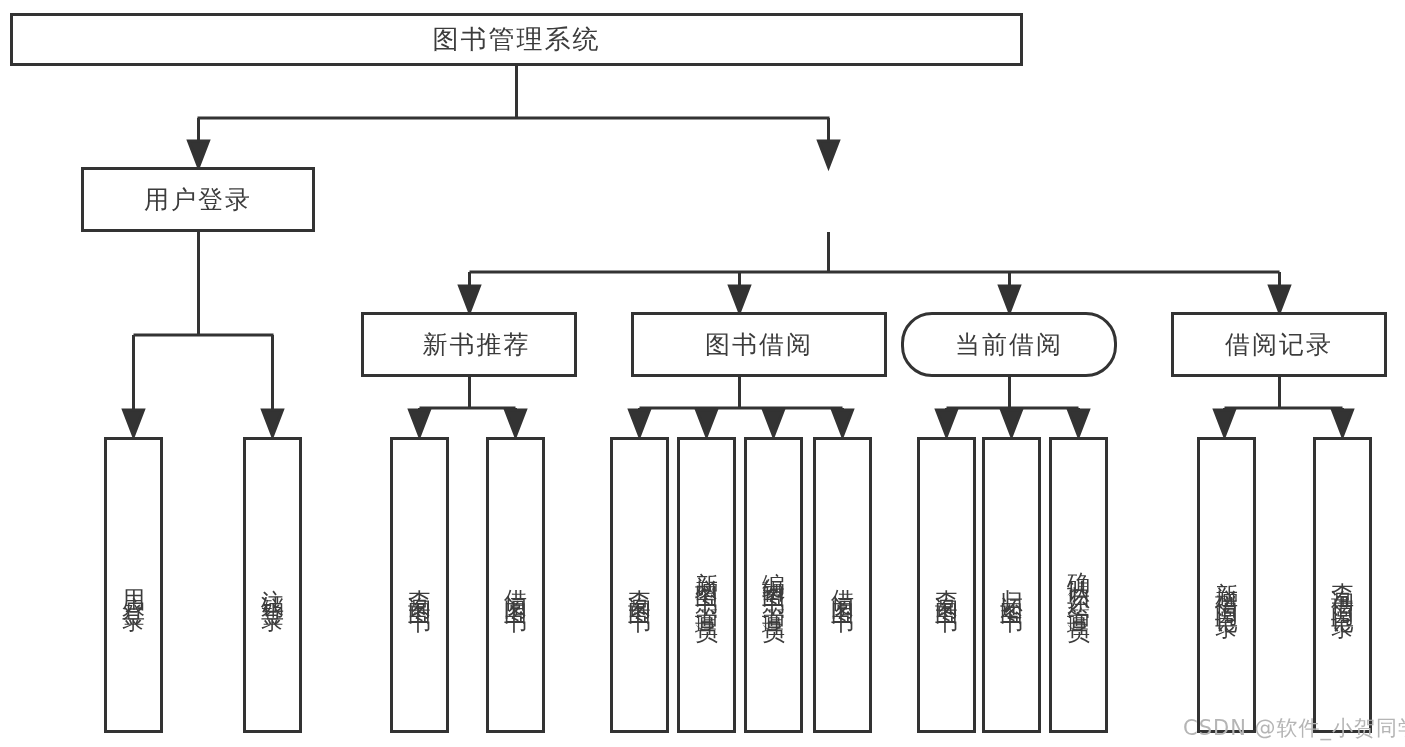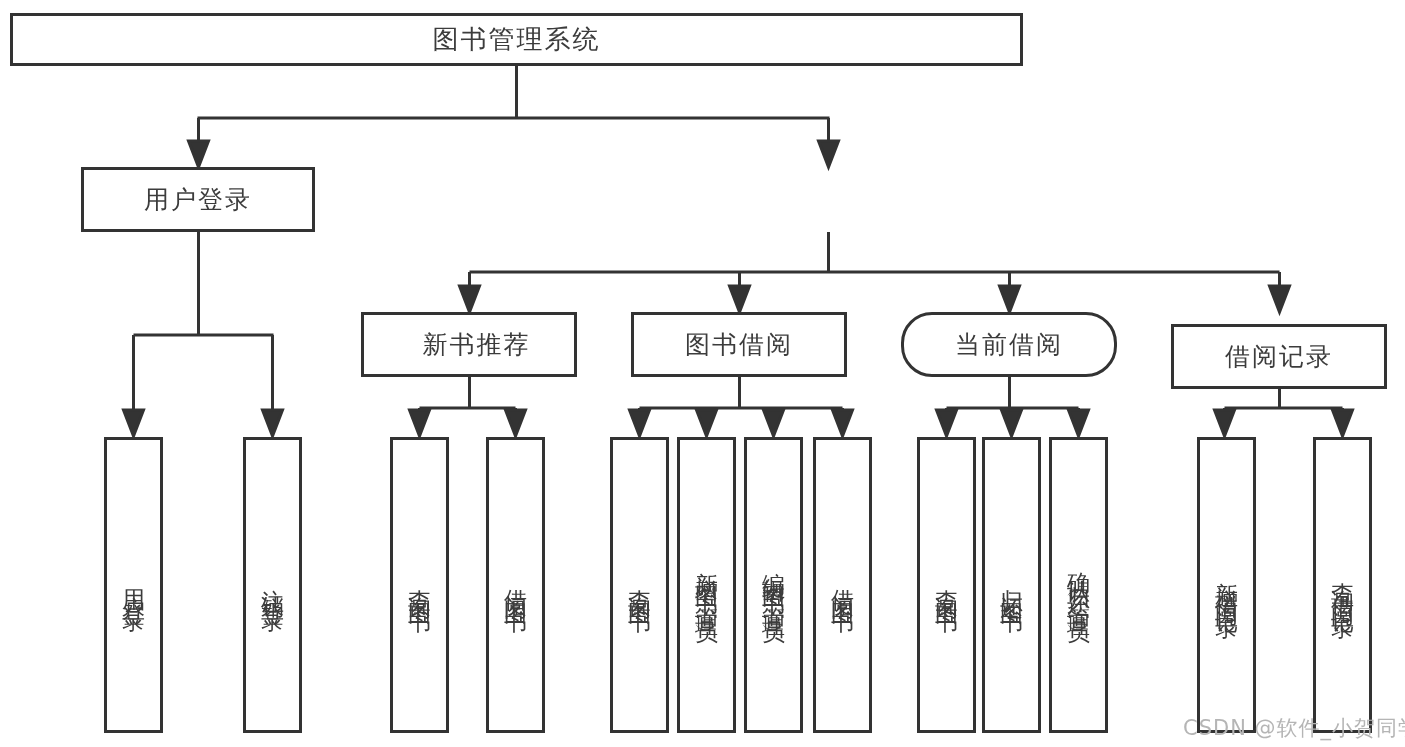--- a/index.html
+++ b/index.html
@@ -138,27 +138,27 @@
     <span class="h-label">图书管理系统</span>
   </div>
 
   <div class="node" style="left:81px; top:167px; width:234px; height:65px;">
     <span class="h-label">用户登录</span>
   </div>
 
   <div class="node" style="left:361px; top:312px; width:216px; height:65px;padding-left:15px;">
     <span class="h-label">新书推荐</span>
   </div>
-  <div class="node" style="left:631px; top:312px; width:216px; height:65px;">
+  <div class="node" style="left:631px; top:312px; width:256px; height:65px;">
     <span class="h-label">图书借阅</span>
   </div>
   <div class="node" style="left:901px; top:312px; width:216px; height:65px;border-radius:31px;">
     <span class="h-label">当前借阅</span>
   </div>
-  <div class="node" style="left:1171px; top:312px; width:216px; height:65px;margin-top:12px;">
+  <div class="node" style="left:1171px; top:312px; width:216px; height:65px;">
     <span class="h-label">借阅记录</span>
   </div>
 
   <div class="node leaf" style="left:104px; top:437px; width:59px; height:296px;">
     <span class="v-label">用户登录</span>
   </div>
   <div class="node leaf" style="left:243px; top:437px; width:59px; height:296px;">
     <span class="v-label">注销登录</span>
   </div>
   <div class="node leaf" style="left:390px; top:437px; width:59px; height:296px;">

